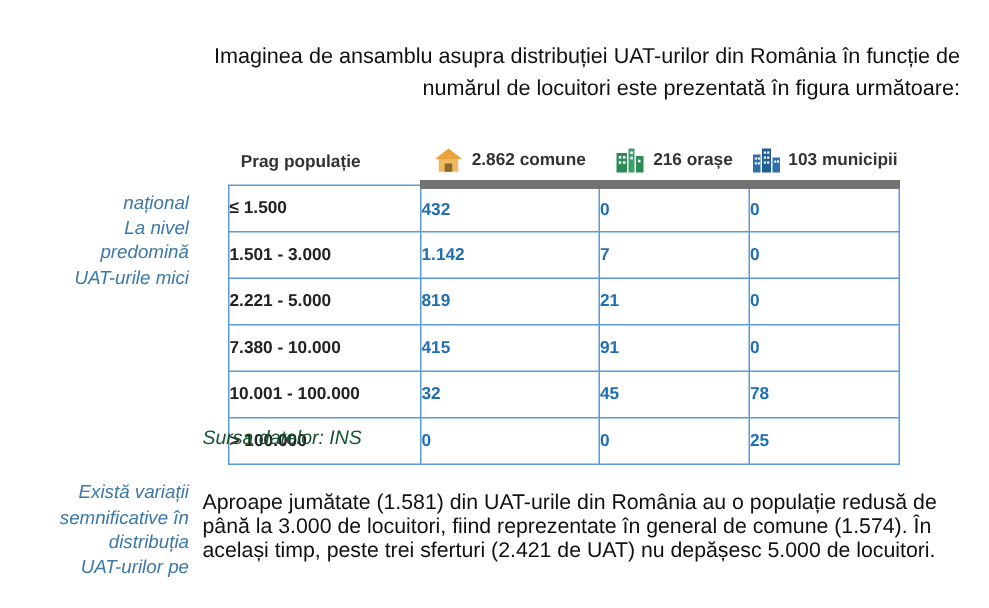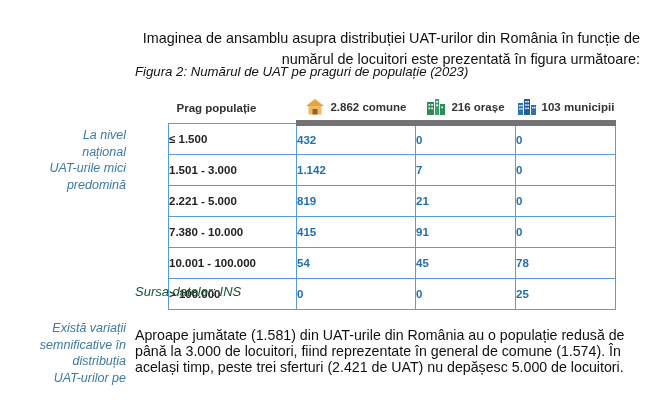--- a/index.html
+++ b/index.html
@@ -50,21 +50,21 @@
     top: 64px;
     width: 505px;
     font-style: italic;
     font-size: 13.2px;
     color: #111111;
   }
 
   
   .table-wrap {
     position: absolute;
-    left: 168px;
+    left: 152px;
     top: 93px;
     width: 447px;
   }
   table.data {
     border-collapse: collapse;
     width: 447px;
     table-layout: fixed;
   }
   table.data th, table.data td {
     border: 1px solid #5b9bd5;
@@ -142,36 +142,35 @@
     color: #111111;
     text-align: left;
   }
 </style>
 </head>
 <body>
 
 <div class="page">
 
   <div class="margin-note note1">
+    <div>național</div>
     <div>La nivel</div>
-    <div>național</div>
+    <div>predomină</div>
     <div>UAT-urile mici</div>
-    <div>predomină</div>
   </div>
 
   <div class="margin-note note2">
     <div>Există variații</div>
     <div>semnificative în</div>
     <div>distribuția</div>
     <div>UAT-urilor pe</div>
   </div>
 
   <p class="intro">Imaginea de ansamblu asupra distribuției UAT-urilor din România în funcție de numărul de locuitori este prezentată în figura următoare:</p>
 
-  <div class="fig-caption">Figura 2: Numărul de UAT pe praguri de populație (2023)</div>
 
   <div class="table-wrap">
     <table class="data">
       <thead>
         <tr>
           <th class="h-prag" style="width:128px">Prag populație</th>
           <th class="h-comune" style="width:119px">
             <span class="hdr-inner">
               <span class="icon">
                 <svg width="20" height="18" viewBox="0 0 20 18">
@@ -248,21 +247,21 @@
           <td class="num">0</td>
         </tr>
         <tr>
           <td class="cat">7.380 - 10.000</td>
           <td class="num">415</td>
           <td class="num">91</td>
           <td class="num">0</td>
         </tr>
         <tr>
           <td class="cat">10.001 - 100.000</td>
-          <td class="num">54</td>
+          <td class="num">32</td>
           <td class="num">45</td>
           <td class="num">78</td>
         </tr>
         <tr>
           <td class="cat">&gt; 100.000</td>
           <td class="num">0</td>
           <td class="num">0</td>
           <td class="num">25</td>
         </tr>
       </tbody>

